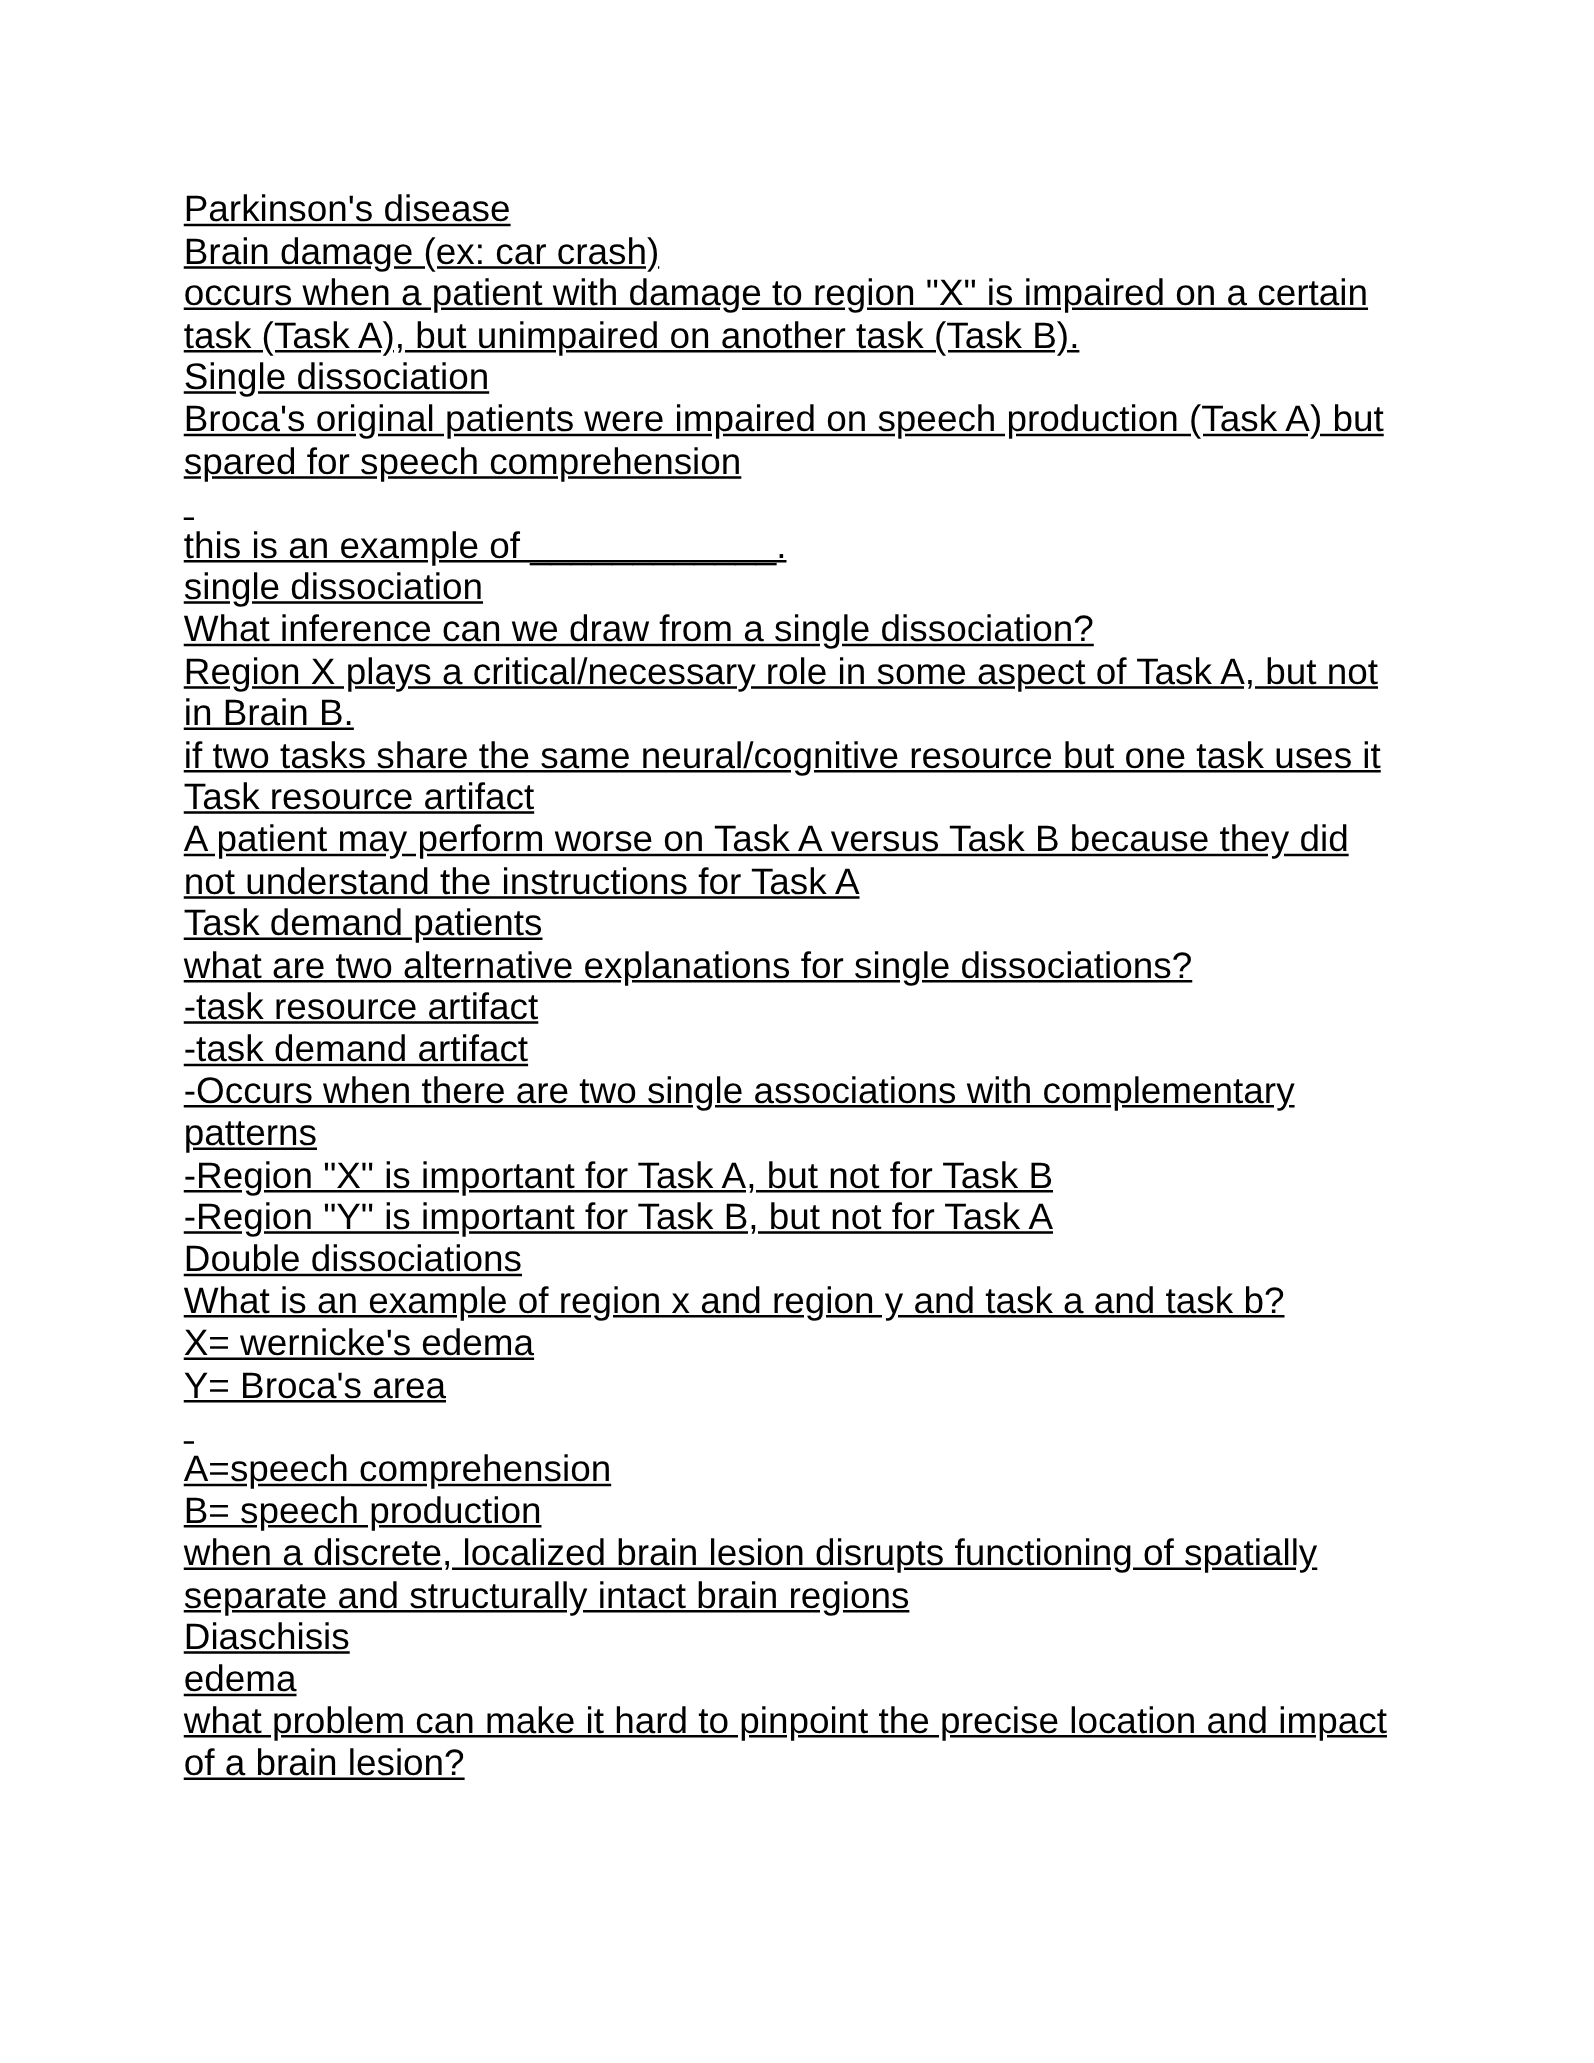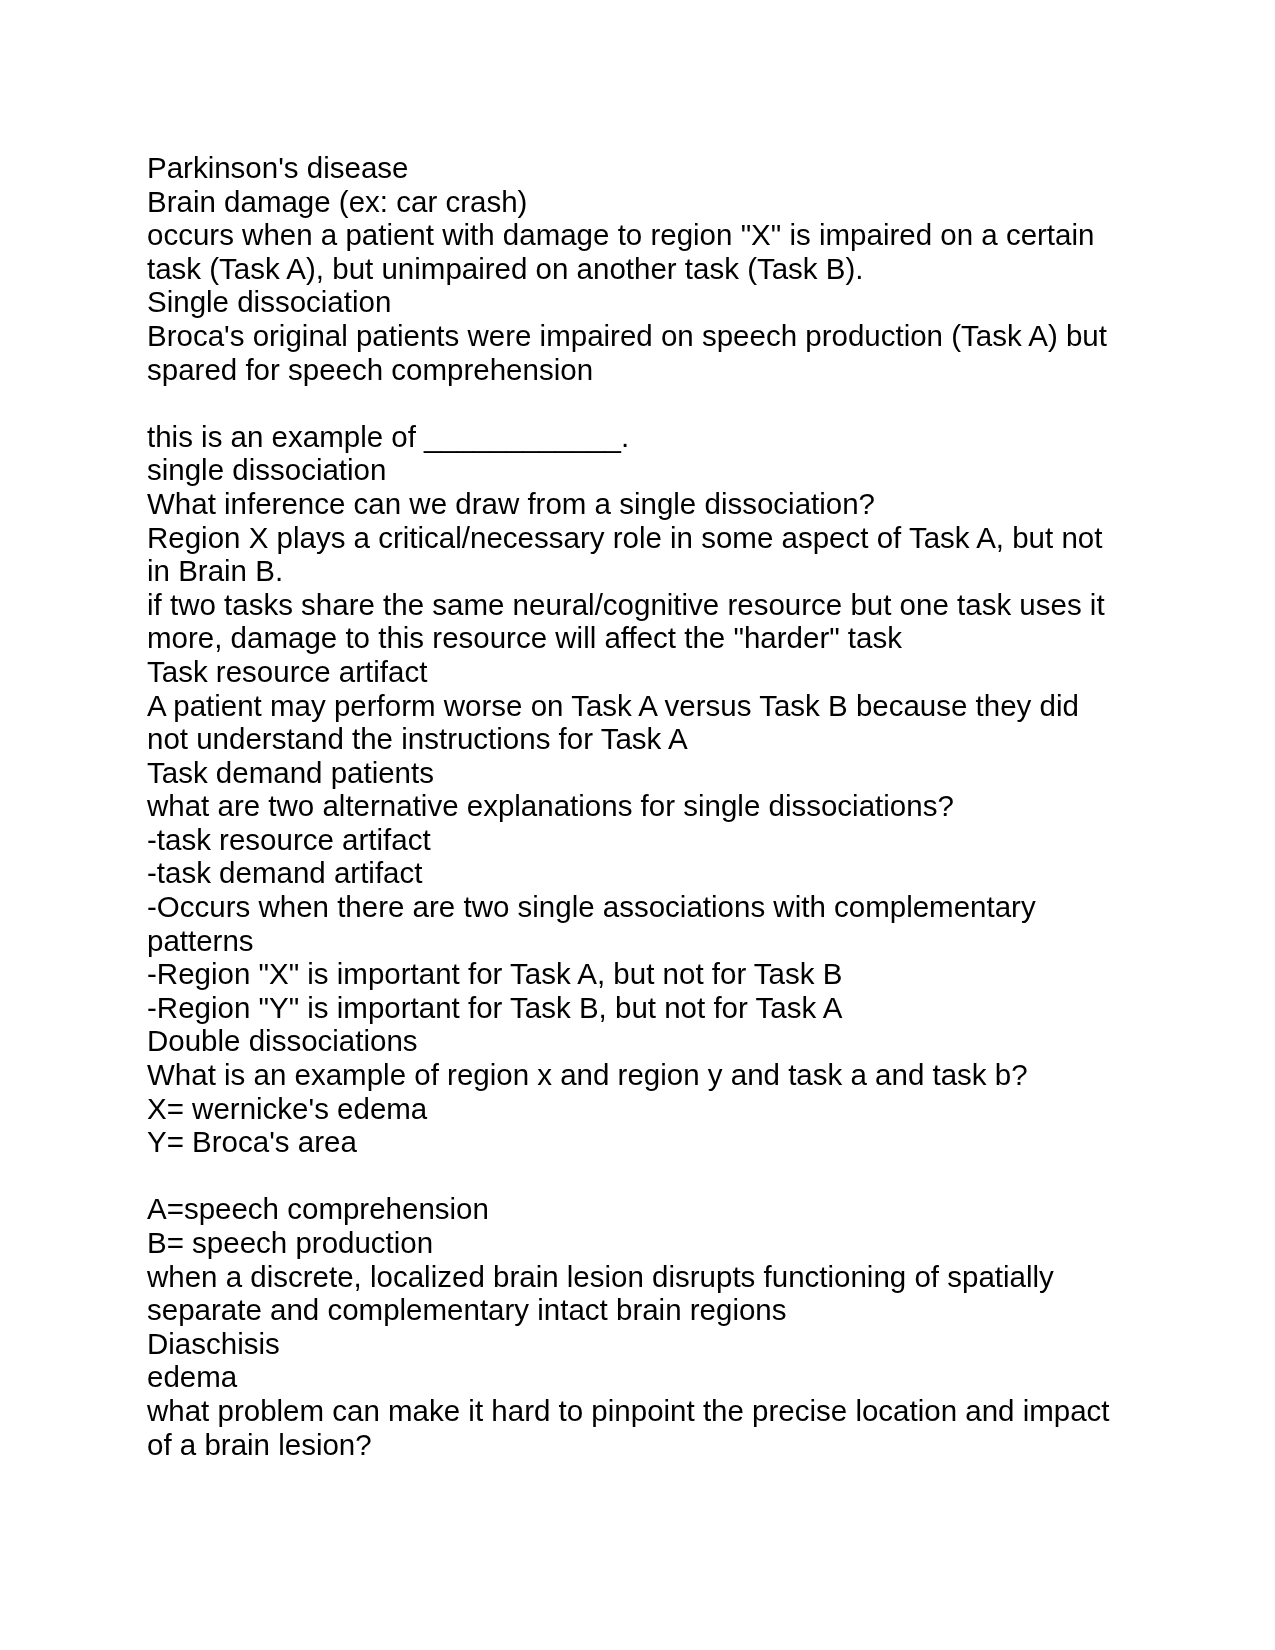--- a/index.html
+++ b/index.html
@@ -22,20 +22,21 @@
     font-family: "Liberation Sans", sans-serif;
     font-size: 29.5px;
     line-height: 33.6px;
     color: #000000;
     font-weight: 400;
     letter-spacing: 0;
   }
   .line {
     white-space: pre;
     height: 33.6px;
+    text-decoration: underline;
   }
 </style>
 </head>
 <body>
 
 <div class="page">
   <div class="doc-text">
       <div class="line">Parkinson's disease</div>
       <div class="line">Brain damage (ex: car crash)</div>
       <div class="line">occurs when a patient with damage to region "X" is impaired on a certain</div>
@@ -43,39 +44,38 @@
       <div class="line">Single dissociation</div>
       <div class="line">Broca's original patients were impaired on speech production (Task A) but</div>
       <div class="line">spared for speech comprehension</div>
       <div class="line">&nbsp;</div>
       <div class="line">this is an example of ____________.</div>
       <div class="line">single dissociation</div>
       <div class="line">What inference can we draw from a single dissociation?</div>
       <div class="line">Region X plays a critical/necessary role in some aspect of Task A, but not</div>
       <div class="line">in Brain B.</div>
       <div class="line">if two tasks share the same neural/cognitive resource but one task uses it</div>
-      <div class="line">more, damage to this resource will affect the "harder" task</div>
       <div class="line">Task resource artifact</div>
       <div class="line">A patient may perform worse on Task A versus Task B because they did</div>
       <div class="line">not understand the instructions for Task A</div>
       <div class="line">Task demand patients</div>
       <div class="line">what are two alternative explanations for single dissociations?</div>
       <div class="line">-task resource artifact</div>
       <div class="line">-task demand artifact</div>
       <div class="line">-Occurs when there are two single associations with complementary</div>
       <div class="line">patterns</div>
       <div class="line">-Region "X" is important for Task A, but not for Task B</div>
       <div class="line">-Region "Y" is important for Task B, but not for Task A</div>
       <div class="line">Double dissociations</div>
       <div class="line">What is an example of region x and region y and task a and task b?</div>
       <div class="line">X= wernicke's edema</div>
       <div class="line">Y= Broca's area</div>
       <div class="line">&nbsp;</div>
       <div class="line">A=speech comprehension</div>
       <div class="line">B= speech production</div>
       <div class="line">when a discrete, localized brain lesion disrupts functioning of spatially</div>
-      <div class="line">separate and complementary intact brain regions</div>
+      <div class="line">separate and structurally intact brain regions</div>
       <div class="line">Diaschisis</div>
       <div class="line">edema</div>
       <div class="line">what problem can make it hard to pinpoint the precise location and impact</div>
       <div class="line">of a brain lesion?</div>
     </div>
 </div>
 
 </body></html>

